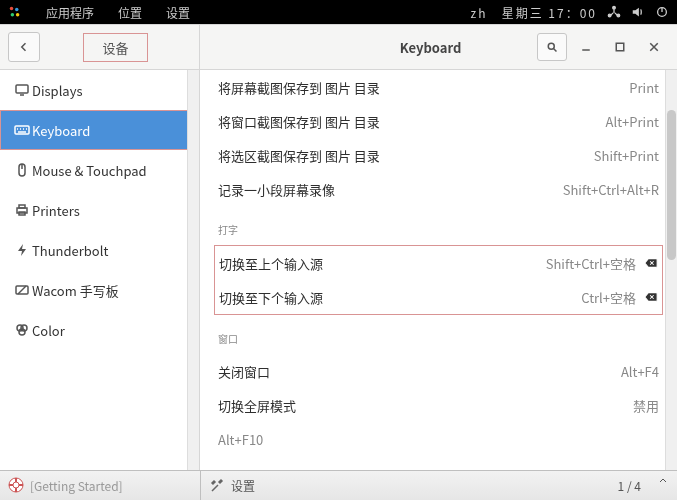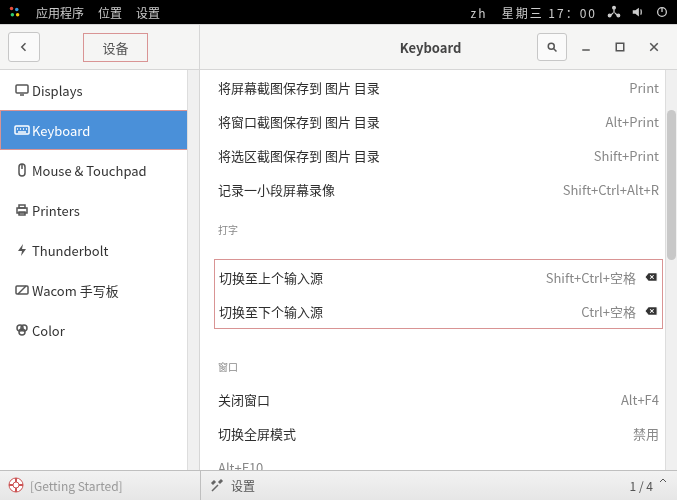--- a/index.html
+++ b/index.html
@@ -1,18 +1,18 @@
 <!DOCTYPE html>
 <html><head>
 <meta charset="utf-8">
 <style>
 *{box-sizing:border-box;margin:0;padding:0;font-family:"Noto Sans CJK SC","WenQuanYi Micro Hei",Arial,sans-serif}
 body{width:677px;height:500px;background:#fff;overflow:hidden;font-size:13px;color:#2e3436}
 .topbar{height:24px;background:#000;color:#ccc;display:flex;align-items:center;padding:0 8px;font-size:12px}
-.topbar .left{display:flex;gap:14px;align-items:center}
+.topbar .left{display:flex;gap:24px;align-items:center}
 .topbar .center{flex:1;text-align:right;padding-right:10px;letter-spacing:2px}
 .topbar .right{display:flex;gap:10px;align-items:center}
 .tb-ico{width:14px;height:14px;display:inline-block;stroke:#ccc;fill:none;stroke-width:1.5}
 .tb-logo{width:14px;height:14px}
 .window{display:flex;height:446px;border-top:1px solid #d6d6d6;background:#fff}
 .leftpane{width:200px;display:flex;flex-direction:column;border-right:1px solid #d6d6d6}
 .left-header{height:45px;display:flex;align-items:center;padding:0 8px;background:#f5f5f4;border-bottom:1px solid #d6d6d6}
 .back-btn{width:32px;height:30px;border:1px solid #c7c7c7;border-radius:3px;background:#fafafa;display:flex;align-items:center;justify-content:center;cursor:pointer}
 .back-btn svg{width:12px;height:12px;stroke:#555;fill:none;stroke-width:2}
 .dev-title{flex:1;text-align:center}
@@ -27,27 +27,27 @@
 .right-header{height:45px;display:flex;align-items:center;padding:0 8px;background:#f5f5f4;border-bottom:1px solid #d6d6d6}
 .right-header .title{flex:1;text-align:center;font-weight:bold;color:#444}
 .hdr-btn{width:30px;height:28px;border:1px solid #c7c7c7;border-radius:3px;background:#fafafa;display:flex;align-items:center;justify-content:center;margin-left:4px;cursor:pointer}
 .hdr-btn.flat{border:none;background:transparent}
 .hdr-btn svg{width:12px;height:12px;stroke:#555;fill:none;stroke-width:2}
 .content{flex:1;overflow:auto;padding:0 18px}
 .row{display:flex;align-items:center;justify-content:space-between;height:34px;border-bottom:0px solid transparent}
 .row .label{color:#2e2e2e}
 .row .val{color:#888;display:flex;align-items:center;gap:8px}
 .section-head{color:#888;font-size:10px;padding-top:16px;padding-bottom:8px}
-.hl-group{border:1px solid #d99494;margin:14px -4px;padding:0 4px}
+.hl-group{border:1px solid #d99494;margin:0 -4px;padding:0 4px}
 .del-ico{width:14px;height:14px}
 .del-ico path{fill:#333}
 .taskbar{height:30px;background:linear-gradient(#f2f2f2,#e6e6e6);border-top:1px solid #bfbfbf;display:flex;align-items:center;font-size:12px;color:#555}
 .tb-left{display:flex;align-items:flex-start;gap:6px;padding:0 8px;flex:0 0 200px}
 .tb-mid{display:flex;align-items:center;gap:6px;padding:0 8px;border-left:1px solid #bfbfbf;height:100%}
-.tb-right{margin-left:auto;padding:0 10px;display:flex;align-items:flex-start;gap:6px}
+.tb-right{margin-left:auto;padding:0 10px;display:flex;align-items:flex-start;gap:18px}
 .lifebuoy{width:16px;height:16px}
 .tools-ico{width:16px;height:16px;stroke:#666;fill:none;stroke-width:1.5}
 .rightpane{position:relative}
 .vscroll{position:absolute;right:0;top:45px;bottom:0;width:12px;background:#f0f0f0;border-left:1px solid #ddd}
 .vscroll .thumb{position:absolute;left:1px;right:1px;background:#c8c8c8;border-radius:5px}
 .leftpane{position:relative}
 .lscroll{position:absolute;right:0;top:45px;bottom:0;width:12px;background:#f0f0f0;border-left:1px solid #ddd}
 </style>
 </head>
 <body>

